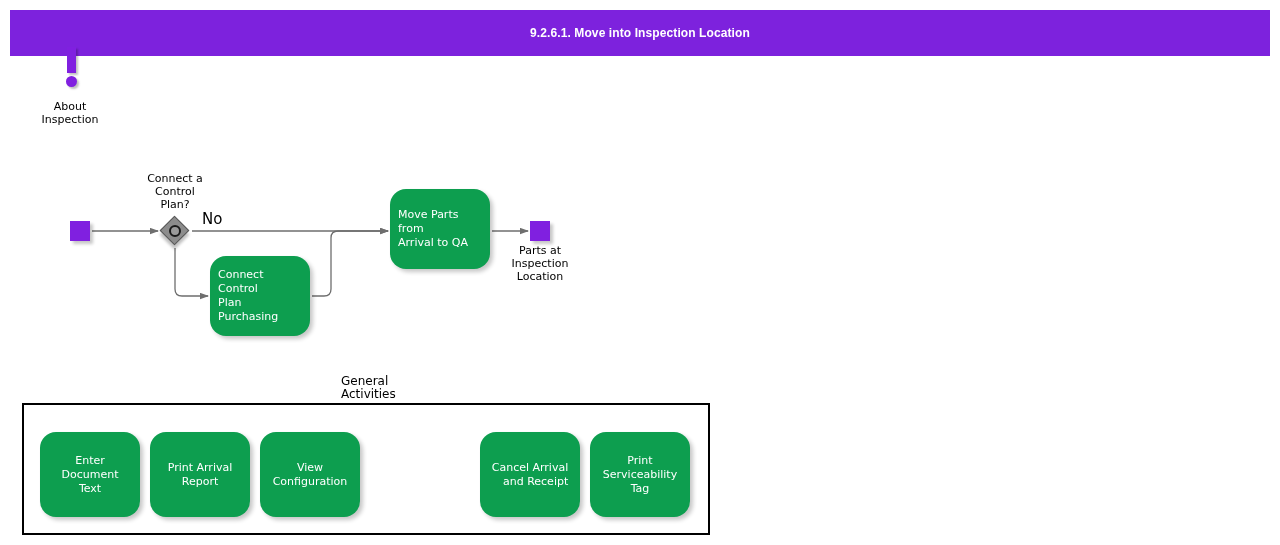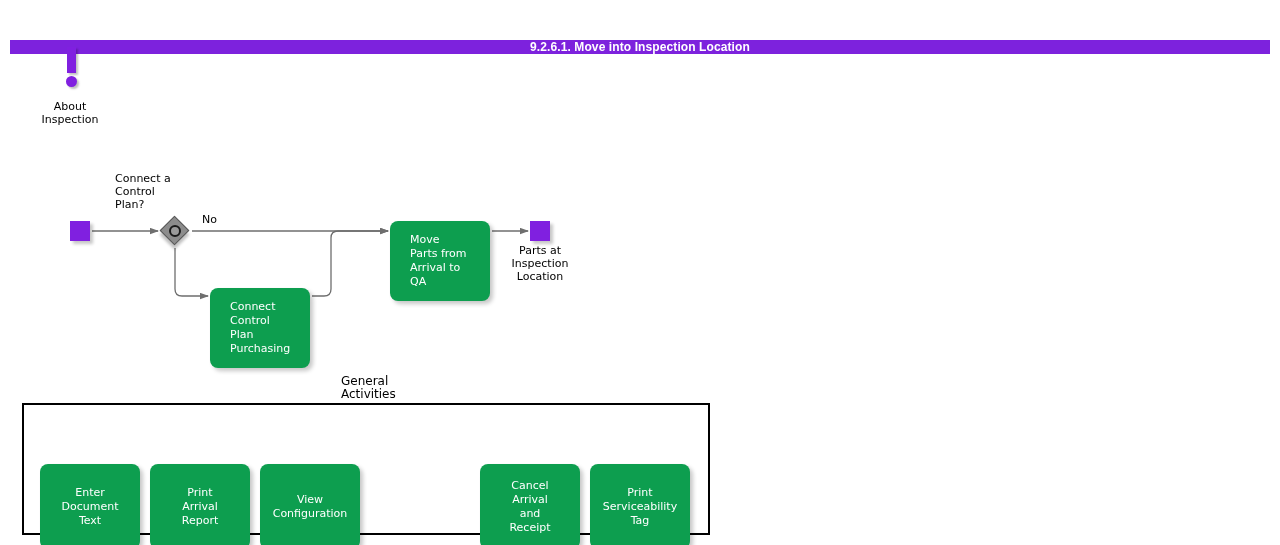--- a/index.html
+++ b/index.html
@@ -16,26 +16,25 @@
     font-family: "DejaVu Sans", "Liberation Sans", sans-serif;
     overflow: hidden;
   }
 
   
   #title-bar {
     position: absolute;
     left: 10px;
     top: 10px;
     width: 1260px;
-    height: 14px;
+    height: 46px;
     background: #7d22dd;
     display: flex;
     align-items: center;
     justify-content: center;
-    margin-top: 30px;
   }
   #title-bar .title-text {
     color: #ffffff;
     font-size: 12px;
     font-weight: bold;
     letter-spacing: 0.1px;
     font-family: "Liberation Sans", sans-serif;
   }
 
   
@@ -144,48 +143,48 @@
     height: 12px;
     border-radius: 50%;
     border: 2px solid #1a1a1a;
     background: #9a9a9a;
   }
   .gw-caption {
     position: absolute;
     left: -45px;
     top: -44px;
     width: 120px;
+    text-align: center;
     font-size: 11px;
     line-height: 13px;
     color: #000000;
     white-space: pre-line;
   }
 
   
   .flow-label {
     position: absolute;
-    font-size: 11px;
+    font-size: 15px;
     line-height: 13px;
     color: #000000;
   }
 
   
   .activity {
     position: absolute;
     background: #0d9e4f;
-    border-radius: 8px;
+    border-radius: 16px;
     box-shadow: 3px 3px 4px rgba(0,0,0,0.22);
     display: flex;
     align-items: center;
     color: #ffffff;
     font-size: 11px;
     line-height: 14px;
     white-space: pre-line;
-    padding: 0 20px;
-    margin-top: 32px;
+    padding: 0 8px;
   }
   .activity.left-text {
     justify-content: flex-start;
     text-align: left;
   }
   .activity.center-text {
     justify-content: center;
     text-align: center;
   }
 
@@ -290,21 +289,21 @@
 Report</span>
   </div>
   <div class="activity center-text gen-activity" style="left:40px;">
     <span>Enter Document
 Text</span>
   </div>
   <div class="activity center-text gen-activity" style="left:260px;">
     <span>View
 Configuration</span>
   </div>
-  <div class="activity center-text gen-activity" style="left:480px;">
+  <div class="activity center-text gen-activity" style="left:480px;text-align:right;">
     <span>Cancel Arrival
 and Receipt</span>
   </div>
   <div class="activity center-text gen-activity" style="left:590px;">
     <span>Print
 Serviceability
 Tag</span>
   </div>
 
 </div>

